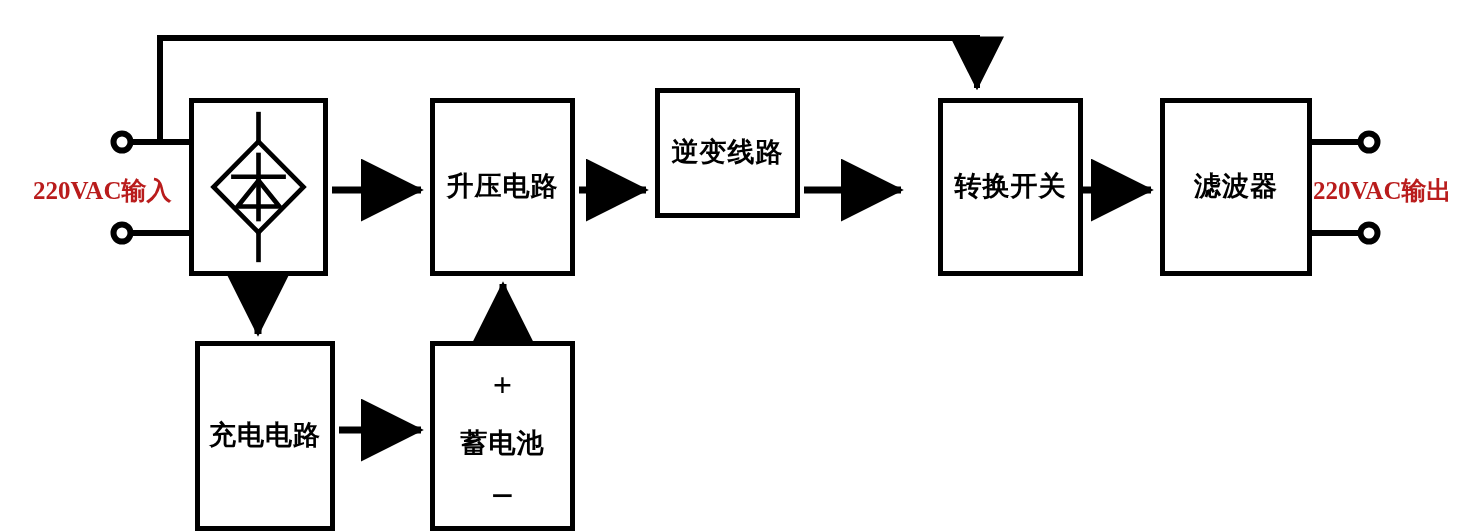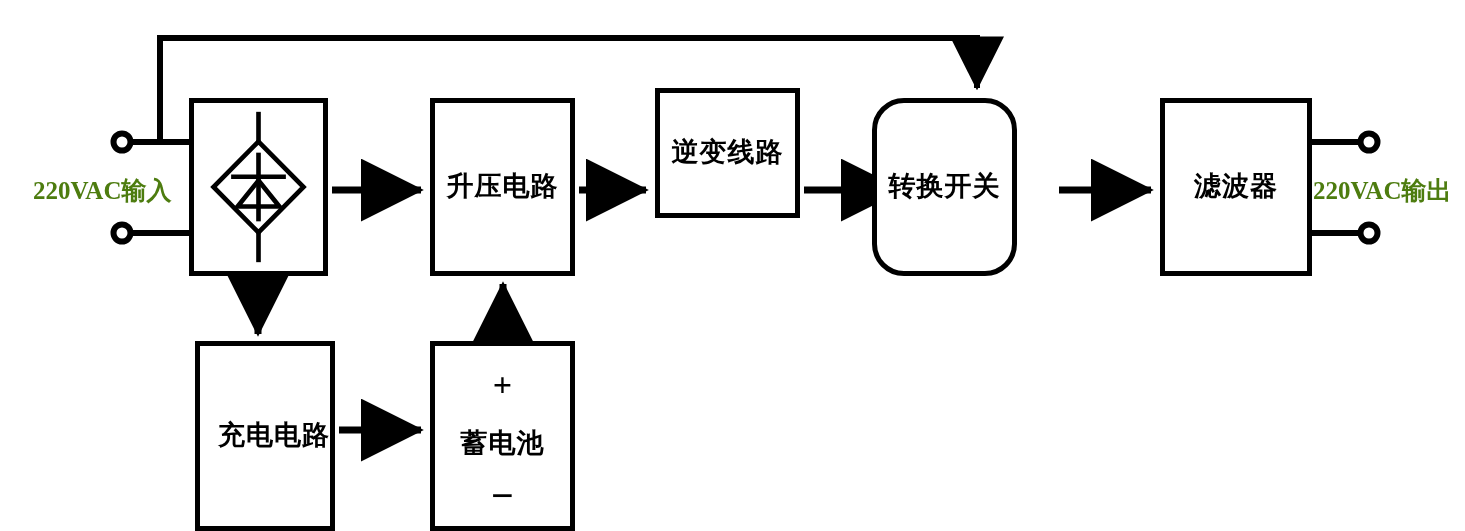--- a/index.html
+++ b/index.html
@@ -42,21 +42,21 @@
     line-height: 1.1;
     letter-spacing: 1px;
     white-space: nowrap;
     text-align: center;
   }
   .io-label {
     position: absolute;
     font-family: "Liberation Serif", "DejaVu Serif", serif;
     font-size: 25px;
     font-weight: 700;
-    color: #4d7c0f;
+    color: #b91c1c;
     white-space: nowrap;
     letter-spacing: 0px;
   }
   .battery-inner {
     display: flex;
     flex-direction: column;
     align-items: center;
     justify-content: space-between;
     height: 100%;
     width: 100%;
@@ -130,29 +130,29 @@
   </div>
 
   <div class="block" id="blk-boost" style="left:430px; top:98px; width:145px; height:178px;">
     <span class="block-label">升压电路</span>
   </div>
 
   <div class="block" id="blk-inverter" style="left:655px; top:88px; width:145px; height:130px;align-items:center;">
     <span class="block-label">逆变线路</span>
   </div>
 
-  <div class="block" id="blk-switch" style="left:872px; top:98px; width:145px; height:178px;border-radius:32px;">
+  <div class="block" id="blk-switch" style="left:938px; top:98px; width:145px; height:178px;">
     <span class="block-label">转换开关</span>
   </div>
 
   <div class="block" id="blk-filter" style="left:1160px; top:98px; width:152px; height:178px;">
     <span class="block-label">滤波器</span>
   </div>
 
-  <div class="block" id="blk-charger" style="left:195px; top:341px; width:140px; height:190px;justify-content:flex-end;">
+  <div class="block" id="blk-charger" style="left:195px; top:341px; width:140px; height:190px;">
     <span class="block-label">充电电路</span>
   </div>
 
   <div class="block" id="blk-battery" style="left:430px; top:341px; width:145px; height:190px;">
     <div class="battery-inner">
       <span class="battery-sign">+</span>
       <span class="block-label">蓄电池</span>
       <span class="battery-sign battery-minus">−</span>
     </div>
   </div>

